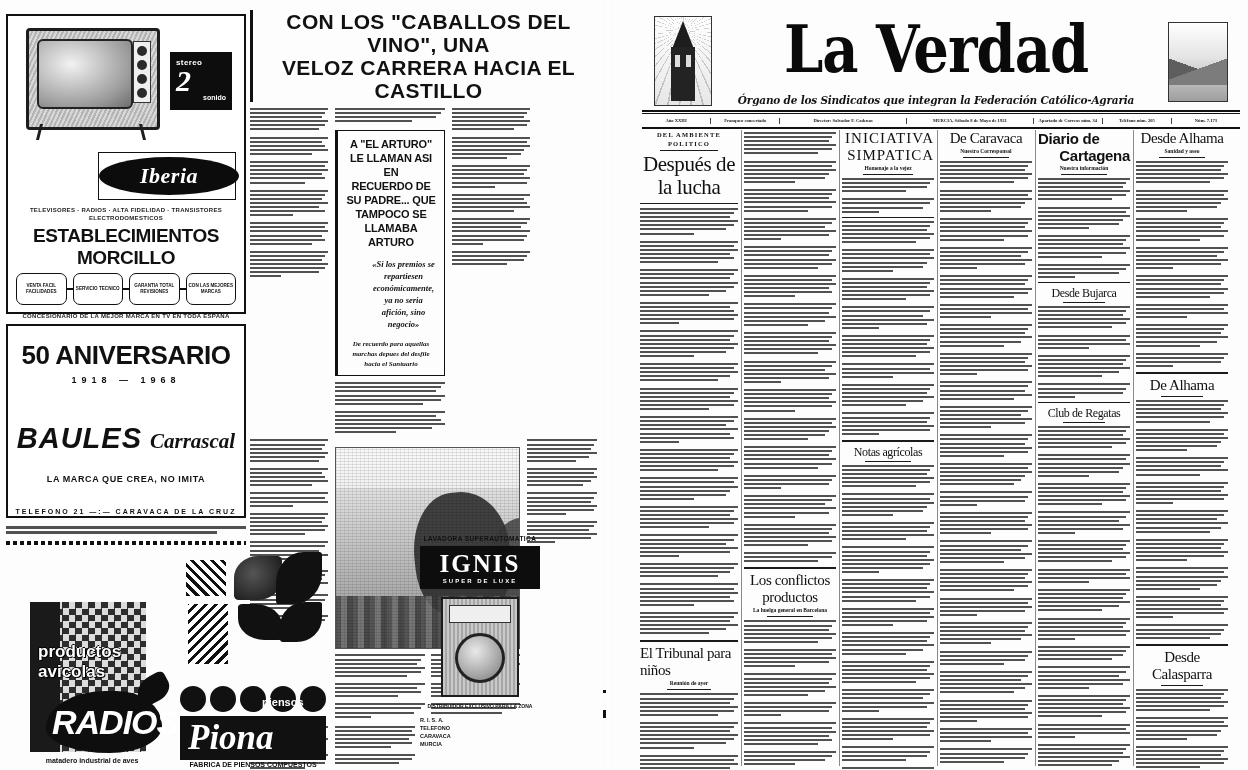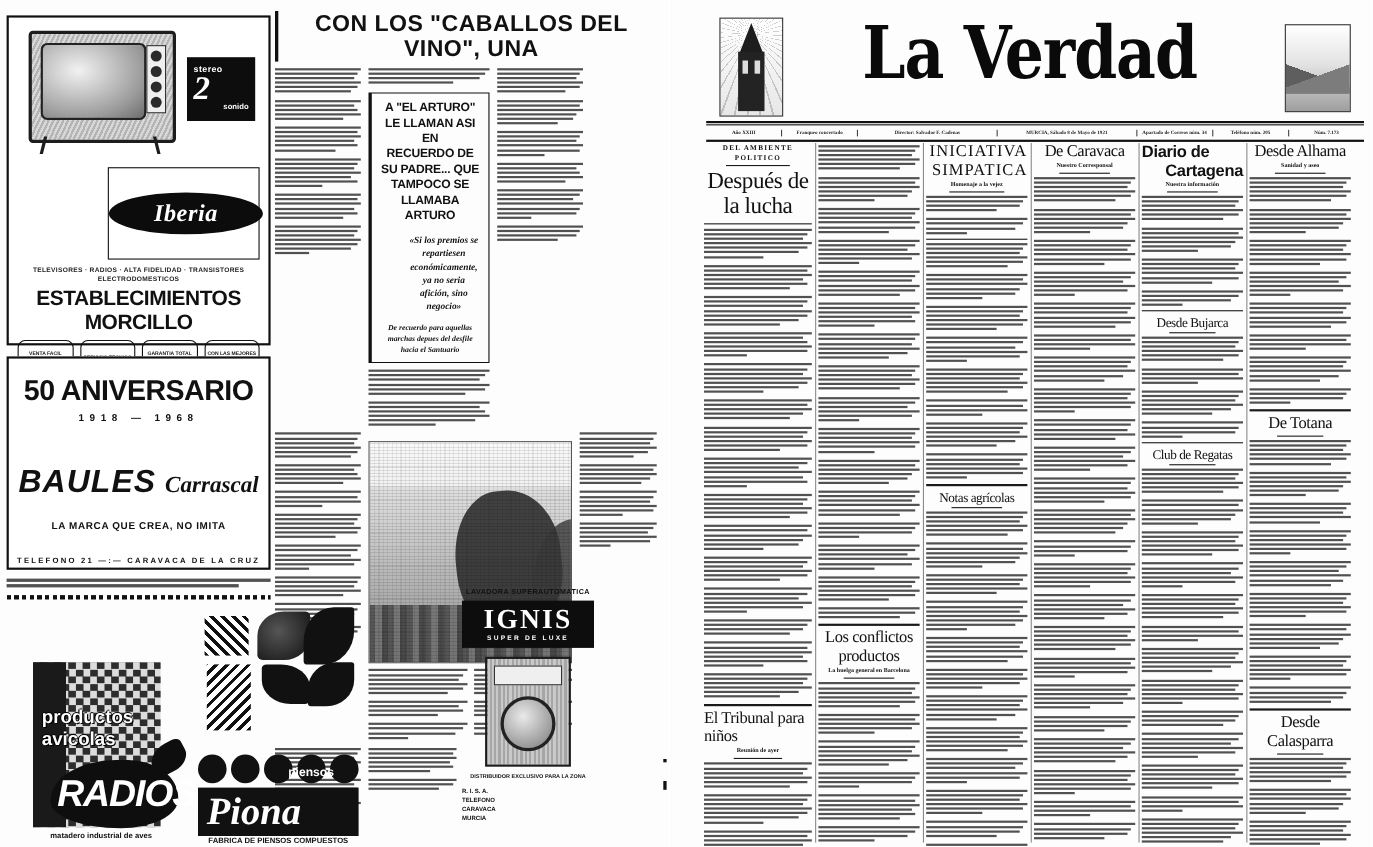--- a/index.html
+++ b/index.html
@@ -33,21 +33,21 @@
     background:radial-gradient(ellipse at 35% 35%,#f2f2f2,#9b9b9b 70%,#6d6d6d);}
   .tv-knobs{position:absolute;right:6px;top:10px;width:16px;height:60px;background:#efefef;border:1px solid #333;}
   .tv-knobs i{display:block;width:10px;height:10px;margin:4px auto;border-radius:50%;background:#2a2a2a;}
   .tv-legs{position:absolute;left:18px;top:102px;width:118px;height:18px;}
   .tv-legs:before,.tv-legs:after{content:"";position:absolute;top:0;width:3px;height:16px;background:#1d1d1d;transform:skewX(-14deg)}
   .tv-legs:before{left:6px}.tv-legs:after{right:6px;transform:skewX(14deg)}
   .stereo-badge{position:absolute;right:6px;top:30px;width:62px;height:58px;background:#0d0d0d;color:#fff;}
   .stereo-badge .s-top{font:600 8px/10px "Liberation Sans",sans-serif;letter-spacing:.4px;padding:6px 0 0 6px;}
   .stereo-badge .s-num{font:italic 700 30px/26px "Liberation Serif",serif;padding-left:6px;}
   .stereo-badge .s-bot{font:600 7px/8px "Liberation Sans",sans-serif;text-align:right;padding-right:6px;}
-  .iberia-box{margin:2px 8px 0 90px;border:1px solid #111;padding:22px 0;}
+  .iberia-box{margin:2px 8px 0 90px;border:1px solid #111;padding:4px 0;}
   .iberia-oval{width:140px;height:38px;margin:0 auto;background:#0c0c0c;border-radius:50%;
     display:flex;align-items:center;justify-content:center;}
   .iberia-oval span{color:#fff;font:italic 700 22px/22px "Liberation Serif",serif;letter-spacing:.5px;}
   .ad-small{font:600 6px/8px "Liberation Sans",sans-serif;text-align:center;color:#1c1c1c;letter-spacing:.3px;padding:0 8px;}
   .ad-morcillo{font:700 19px/22px "Liberation Sans",sans-serif;text-align:center;letter-spacing:-.4px;margin:3px 0 4px;}
   .chips{display:flex;justify-content:space-between;padding:0 8px;align-items:center;}
   .chip{width:47px;height:28px;border:1.5px solid #111;border-radius:7px;display:flex;align-items:center;justify-content:center;
     font:600 4.6px/5.6px "Liberation Sans",sans-serif;text-align:center;padding:1px;}
   .chip-link{flex:0 0 6px;height:2px;background:#111;}
   .ad-talavera{font:700 13px/16px "Liberation Sans",sans-serif;text-align:center;letter-spacing:3px;margin-top:5px;}
@@ -240,20 +240,21 @@
           <div class="tl s1" style="height:3px"></div>
           <div class="tl s4" style="height:3px"></div>
         </div>
       </div>
       <div style="margin-top:5px;height:4px;background:repeating-linear-gradient(90deg,#111 0 4px,#fff 4px 7px);"></div>
     </div>
 
     <div class="col-story">
       <div class="story-head">
         <div class="h1">CON LOS "CABALLOS DEL VINO", UNA</div>
+        <div class="h2">VELOZ CARRERA HACIA EL CASTILLO</div>
       </div>
 
       <div class="story-cols">
         <div class="c">
           <div class="tl s1"></div>
             <div class="tl s2"></div>
             <div class="tl s3"></div>
             <div class="tl s1"></div>
           <div class="tl s2"></div>
             <div class="tl s4"></div>
@@ -590,20 +591,21 @@
 
   <div class="sheet-right">
 
     <div class="masthead">
       <div class="mh-left">
         <div class="rays"></div>
         <div class="tower"></div>
         <div class="tower-b"></div>
       </div>
       <div class="mh-title">La Verdad</div>
+      <div class="mh-sub">Órgano de los Sindicatos que integran la Federación Católico-Agraria</div>
       <div class="mh-right">
         <div class="mtn"></div>
       </div>
     </div>
 
     <div class="mh-rule"></div>
     <div class="infobar">
       <div>Año XXIII</div>
       <div>Franqueo concertado</div>
       <div class="wide">Director: Salvador F. Cadenas</div>
@@ -1423,21 +1425,21 @@
             <div class="tl s1"></div>
           <div class="tl s4"></div>
             <div class="tl s6"></div>
             <div class="gap"></div>
           <div class="tl s1"></div>
             <div class="tl s2"></div>
             <div class="tl s3"></div>
             <div class="tl s8"></div>
         </div>
         <div class="rule thick" style="margin-top:5px"></div>
-        <div class="head-serif sm">De Totana</div>
+        <div class="head-serif sm">De Alhama</div>
         <div class="rule" style="width:45%;margin:2px auto"></div>
         <div style="margin-top:3px">
           <div class="tl s1"></div>
             <div class="tl s2"></div>
             <div class="tl s3"></div>
             <div class="tl s1"></div>
           <div class="tl s2"></div>
             <div class="tl s5"></div>
             <div class="gap"></div>
           <div class="tl s1"></div>

